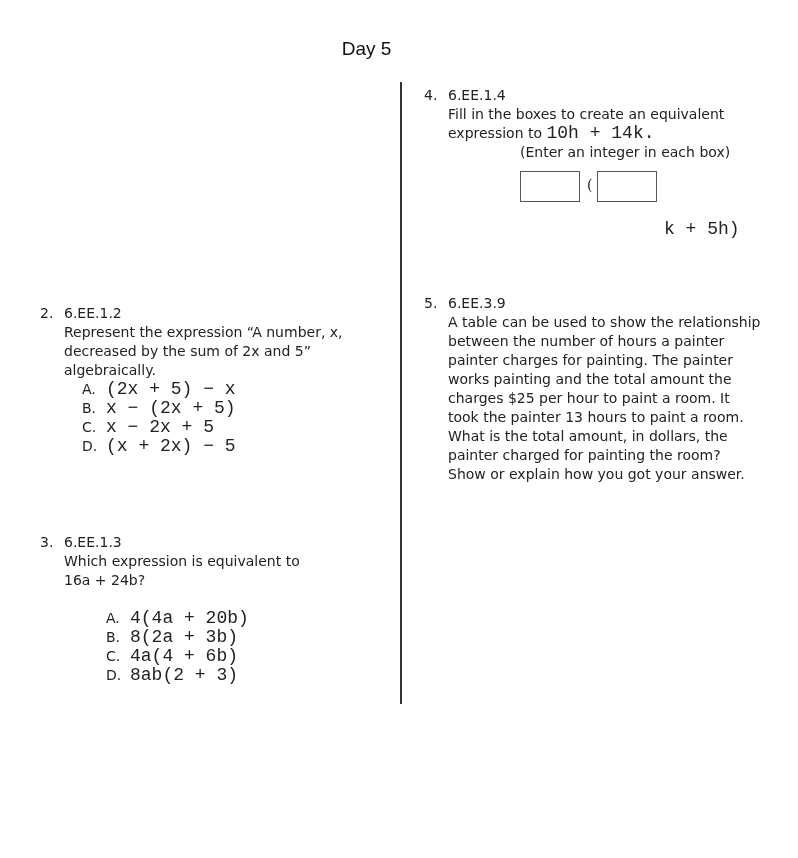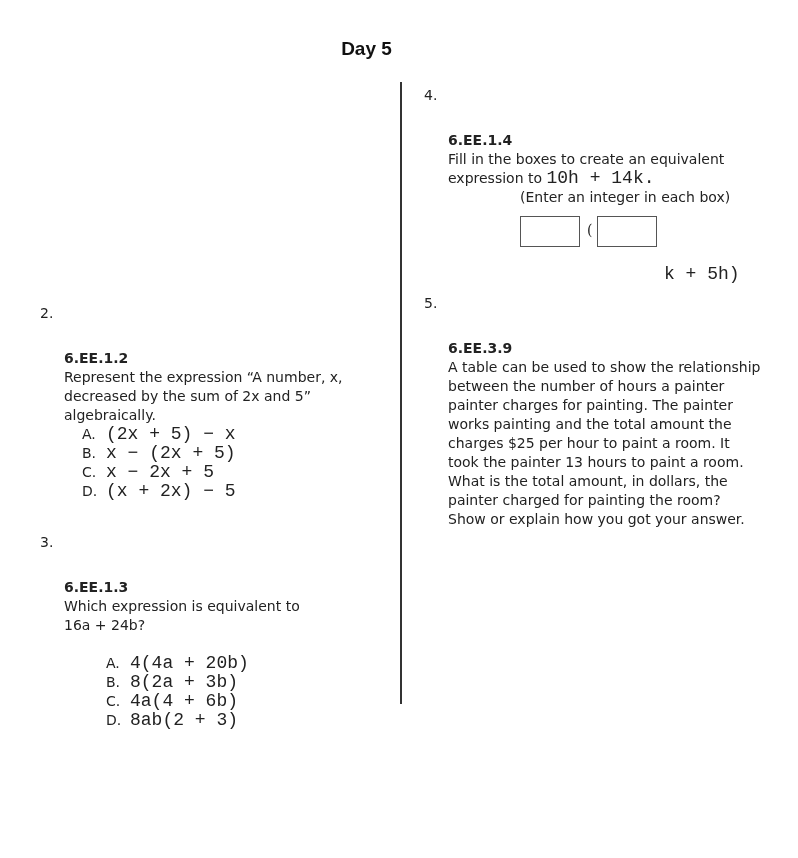--- a/index.html
+++ b/index.html
@@ -1,24 +1,24 @@
 <!DOCTYPE html>
 <html><head>
   <meta charset="utf-8">
   <style>
     html, body { margin: 0; padding: 0; background: #ffffff; }
     body { width: 798px; height: 858px; position: relative; overflow: hidden;
            font-family: "DejaVu Sans", sans-serif; color: #1a1a1a; }
     .title { position: absolute; left: 0; width: 733px; top: 38px; text-align: center;
-             font-family: "Liberation Sans", sans-serif; font-weight: bold; font-size: 19px; color: #111; }
+             font-family: "Liberation Sans", sans-serif; font-weight: normal; font-size: 19px; color: #111; }
     .divider { position: absolute; left: 400px; top: 82px; width: 1.5px; height: 622px; background: #333; }
     .q { position: absolute; font-size: 14px; line-height: 19px; color: #222; }
     .qnum { position: absolute; left: 0; top: 0; width: 24px; }
     .qbody { margin-left: 24px; }
-    .std { font-weight: bold; margin-top: 45px; }
+    .std { font-weight: normal; }
     .math { font-family: Liberation Mono, monospace; font-size: 18px; }
     .opt { display: block; margin-left: 18px; }
     .opt .ol { display: inline-block; width: 24px; }
     .boxes { position: relative; height: 32px; margin-top: 9px; }
     .ansbox { position: absolute; top: 0; width: 58px; height: 29px; border: 1px solid #555; background: #fff; }
     .paren { position: absolute; top: 5px; font-family: "DejaVu Serif", serif; }
     .tail { position: absolute; top: 5px; margin-top: 44px; }
   </style>
 </head>
 <body>

